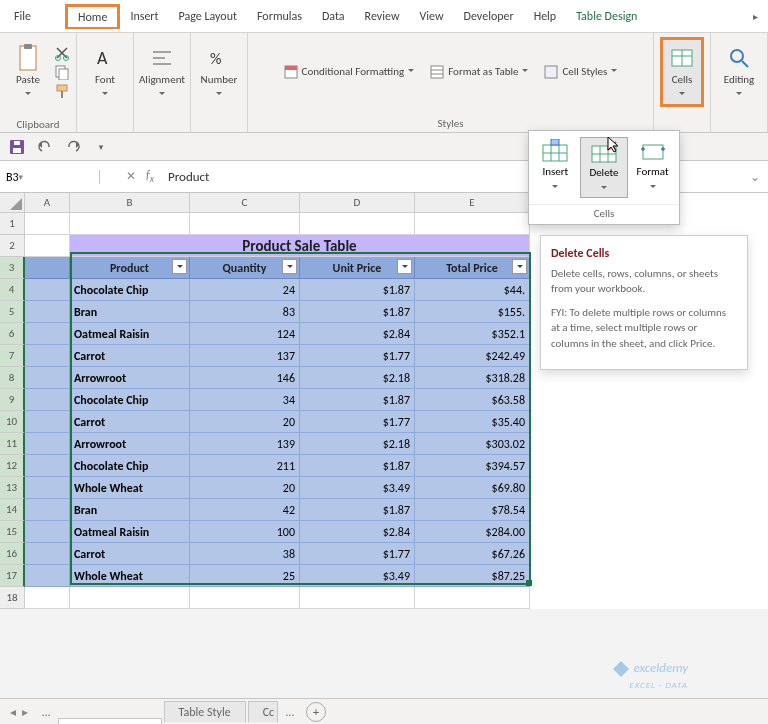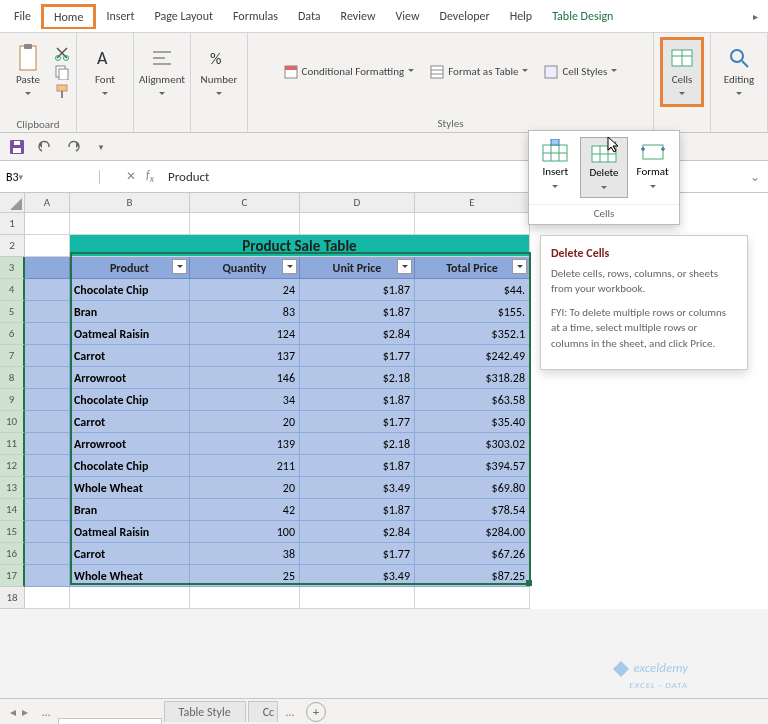--- a/index.html
+++ b/index.html
@@ -1,21 +1,21 @@
 <!DOCTYPE html>
 <html><head>
 <meta charset="utf-8">
 <style>
 * { box-sizing: border-box; margin: 0; padding: 0; font-family: "Segoe UI", Calibri, sans-serif; }
 body { width: 768px; height: 724px; background: #f3f3f3; position: relative; overflow: hidden; font-size: 12px; }
 
 
 .ribbon-tabs { display: flex; align-items: center; height: 24px; background: #fff; border-bottom: 1px solid #d4d4d4; padding: 16px 4px; }
 .ribbon-tab { padding: 3px 10px; font-size: 12px; color: #444; cursor: pointer; }
-.ribbon-tab.active { border: 3px solid #e8833a; border-bottom-width:2px;background:#fff; position:relative; font-weight:500;}
+.ribbon-tab.active { border: 3px solid #e8833a; border-bottom-width:2px;background:#fff; position:relative; font-weight:500;margin-left:24px;}
 .ribbon-tab.table-design { color: #217346; }
 .ribbon-overflow { margin-left: auto; padding: 0 6px; font-size: 10px; color:#666; border-left:1px solid #ddd; height:100%; display:flex;align-items:center;}
 
 
 .ribbon-body { display: flex; background: #f3f2f1; border-bottom: 1px solid #c6c6c6; height: 100px; }
 .ribbon-group { display:flex; flex-direction:column; align-items:center; justify-content:space-between; border-right:1px solid #d4d4d4; padding:4px 6px 2px 6px; }
 .ribbon-group-label { font-size: 11px; color:#666; margin-top:11px; }
 .ribbon-group-content { display:flex; gap:4px; align-items:center; flex:1; }
 
 .big-btn { display:flex; flex-direction:column; align-items:center; justify-content:center; width:44px; height:70px; gap:2px; cursor:pointer; }
@@ -52,21 +52,21 @@
 
 .col-area { flex:1; overflow:hidden; }
 .col-headers { display:flex; height:20px; }
 .ch { background:#eee; border-right:1px solid #ccc; border-bottom:1px solid #ccc; font-size:11px; color:#555; display:flex; align-items:center; justify-content:center; }
 .ch.A{width:45px;} .ch.B{width:120px;} .ch.C{width:110px;} .ch.D{width:115px;} .ch.E{width:115px;}
 
 .data-rows { }
 .drow { display:flex; height:22px; }
 .cell { border-right:1px solid #d4d4d4; border-bottom:1px solid #d4d4d4; font-size:12px; display:flex; align-items:center; padding:0 4px; overflow:hidden; }
 .cell.A{width:45px;background:#fff;} .cell.B{width:120px;} .cell.C{width:110px;} .cell.D{width:115px;} .cell.E{width:115px;}
-.title-merged{width:460px!important;justify-content:center;font-weight:bold;font-size:15px;color:#1f1f1f;background:#14b8a6;}
+.title-merged{width:460px!important;justify-content:center;font-weight:bold;font-size:15px;color:#1f1f1f;background:#c4b5fd;}
 
 .hdr .cell { background:#8ea9db; font-weight:bold; color:#1f1f1f; border-color:#6c89c2; justify-content:center; position:relative;}
 .hdr .cell .filter-btn{position:absolute;right:2px;top:2px;width:15px;height:15px;background:#fff;border:1px solid #999;display:flex;align-items:center;justify-content:center;}
 .hdr .cell .filter-btn::after{content:"";border:3px solid transparent;border-top-color:#444;margin-top:3px;}
 .hdr .cell.B{justify-content:center;}
 
 .dat .cell { background:#b4c6e7; border-color:#8ea9db; }
 .dat .cell.B{font-weight:bold;} 
 .dat .cell.C,.dat .cell.D,.dat .cell.E{justify-content:flex-end;}
 

